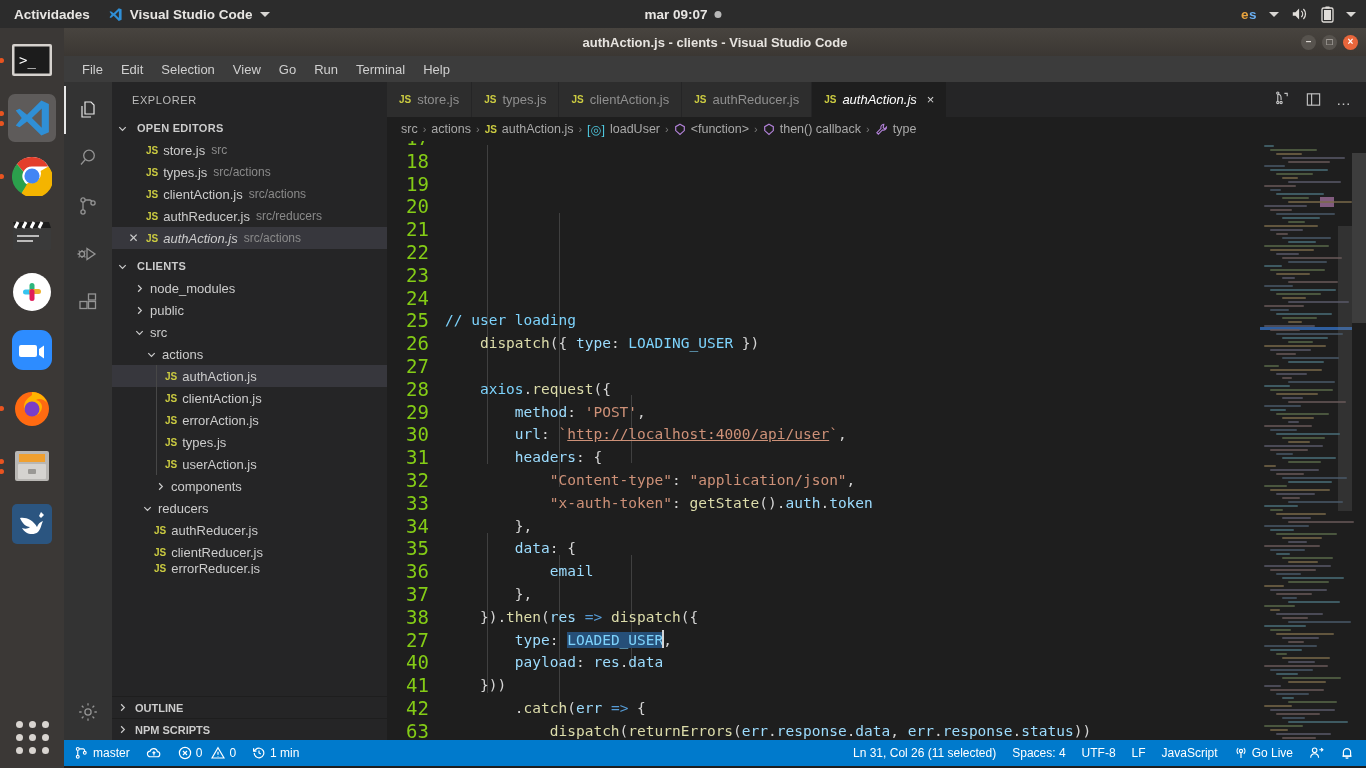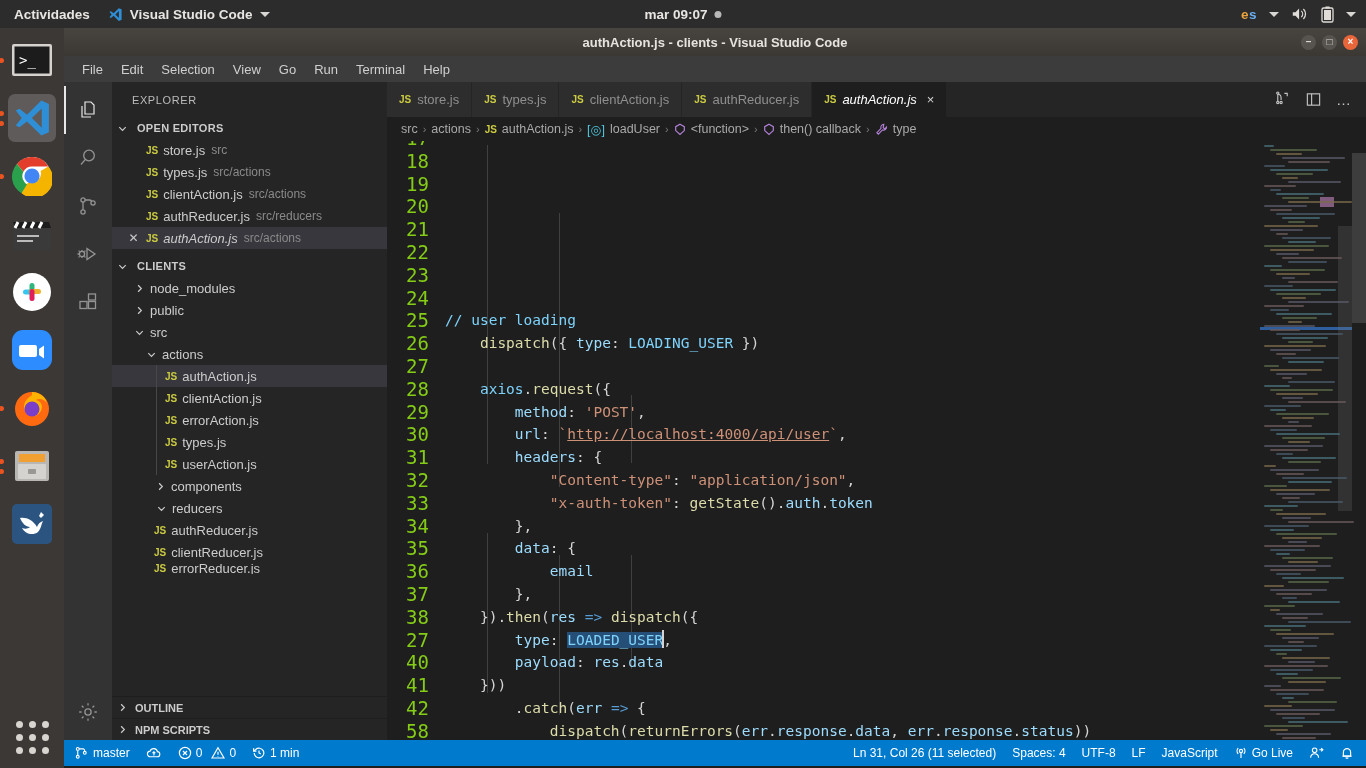--- a/index.html
+++ b/index.html
@@ -478,21 +478,21 @@
           <span>userAction.js</span>
         </div>
         <div class="row" style="padding-left:43px;">
           <span class="chev">
             <svg width="11" height="11" viewBox="0 0 12 12" fill="none" stroke="#ccc" stroke-width="1.3">
                 <path d="M4.5 2.5 8 6l-3.5 3.5"></path>
               </svg>
           </span>
           <span>components</span>
         </div>
-        <div class="row" style="padding-left:44px;">
+        <div class="row" style="padding-left:30px;">
           <span class="chev">
             <svg width="11" height="11" viewBox="0 0 12 12" fill="none" stroke="#ccc" stroke-width="1.3">
                 <path d="M2.5 4.5 6 8l3.5-3.5"></path>
               </svg>
           </span>
           <span>reducers</span>
         </div>
         <div class="row" style="padding-left:42px;">
           <span class="jsicon">JS</span>
           <span>authReducer.js</span>
@@ -624,21 +624,21 @@
               <div class="cline">33</div>
               <div class="cline">34</div>
               <div class="cline">35</div>
               <div class="cline">36</div>
               <div class="cline">37</div>
               <div class="cline">38</div>
               <div class="cline">27</div>
               <div class="cline">40</div>
               <div class="cline">41</div>
               <div class="cline">42</div>
-              <div class="cline">58</div>
+              <div class="cline">63</div>
             </div>
           <div class="codecol" id="codecol">
             <div class="indent-guide" style="left:42px; top:4px; height:319px;"></div>
             <div class="indent-guide" style="left:114px; top:72px; height:274px;"></div>
             <div class="indent-guide" style="left:186px; top:254px; height:68px;"></div>
             <div class="indent-guide" style="left:114px; top:414px; height:160px;"></div>
             <div class="indent-guide" style="left:42px; top:392px; height:160px;"></div>
             <div class="indent-guide" style="left:186px; top:414px; height:114px;"></div>
             <div id="lines" style="position: relative; margin-top: -18px;"><div class="cline"><span class="t-com">// user loading</span></div><div class="cline"><span class="t-plain">    </span><span class="t-fn">dispatch</span><span class="t-punc">({ </span><span class="t-var">type</span><span class="t-punc">: </span><span class="t-cls">LOADING_USER</span><span class="t-punc"> })</span></div><div class="cline">&nbsp;</div><div class="cline"><span class="t-plain">    </span><span class="t-cls">axios</span><span class="t-punc">.</span><span class="t-fn">request</span><span class="t-punc">({</span></div><div class="cline"><span class="t-plain">        </span><span class="t-var">method</span><span class="t-punc">: </span><span class="t-str">'POST'</span><span class="t-punc">,</span></div><div class="cline"><span class="t-plain">        </span><span class="t-var">url</span><span class="t-punc">: </span><span class="t-str">`</span><span class="t-link">http://localhost:4000/api/user</span><span class="t-str">`</span><span class="t-punc">,</span></div><div class="cline"><span class="t-plain">        </span><span class="t-var">headers</span><span class="t-punc">: {</span></div><div class="cline"><span class="t-plain">            </span><span class="t-str">"Content-type"</span><span class="t-punc">: </span><span class="t-str">"application/json"</span><span class="t-punc">,</span></div><div class="cline"><span class="t-plain">            </span><span class="t-str">"x-auth-token"</span><span class="t-punc">: </span><span class="t-fn">getState</span><span class="t-punc">().</span><span class="t-var">auth</span><span class="t-punc">.</span><span class="t-var">token</span></div><div class="cline"><span class="t-punc">        },</span></div><div class="cline"><span class="t-plain">        </span><span class="t-var">data</span><span class="t-punc">: {</span></div><div class="cline"><span class="t-plain">            </span><span class="t-var">email</span></div><div class="cline"><span class="t-punc">        },</span></div><div class="cline"><span class="t-punc">    }).</span><span class="t-fn">then</span><span class="t-punc">(</span><span class="t-var">res</span><span class="t-plain"> </span><span class="t-kw">=&gt;</span><span class="t-plain"> </span><span class="t-fn">dispatch</span><span class="t-punc">({</span></div><div class="cline"><span class="t-plain">        </span><span class="t-var">type</span><span class="t-punc">: </span><span class="t-cls sel-token">LOADED_USER</span><span class="cursor"></span><span class="t-punc">,</span></div><div class="cline"><span class="t-plain">        </span><span class="t-var">payload</span><span class="t-punc">: </span><span class="t-var">res</span><span class="t-punc">.</span><span class="t-var">data</span></div><div class="cline"><span class="t-punc">    }))</span></div><div class="cline"><span class="t-punc">        .</span><span class="t-fn">catch</span><span class="t-punc">(</span><span class="t-var">err</span><span class="t-plain"> </span><span class="t-kw">=&gt;</span><span class="t-punc"> {</span></div><div class="cline"><span class="t-plain">            </span><span class="t-fn">dispatch</span><span class="t-punc">(</span><span class="t-fn">returnErrors</span><span class="t-punc">(</span><span class="t-var">err</span><span class="t-punc">.</span><span class="t-var">response</span><span class="t-punc">.</span><span class="t-var">data</span><span class="t-punc">, </span><span class="t-var">err</span><span class="t-punc">.</span><span class="t-var">response</span><span class="t-punc">.</span><span class="t-var">status</span><span class="t-punc">))</span></div></div>
           </div>

